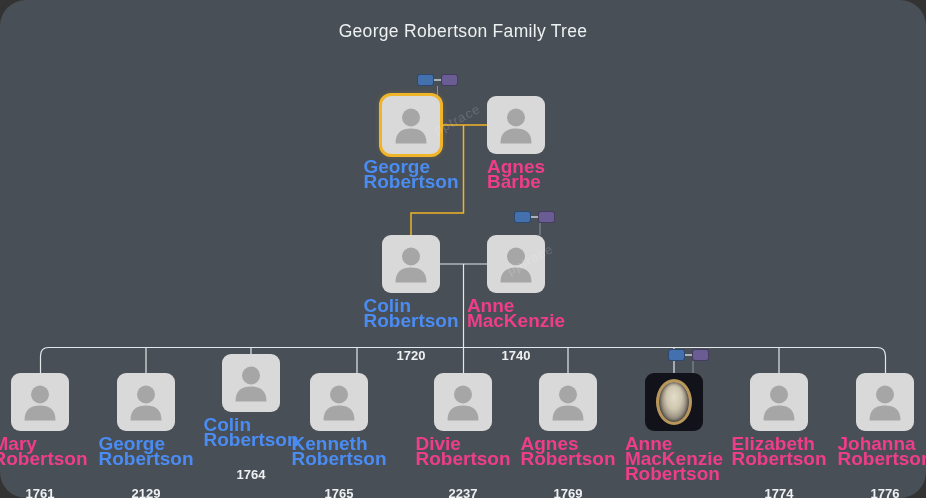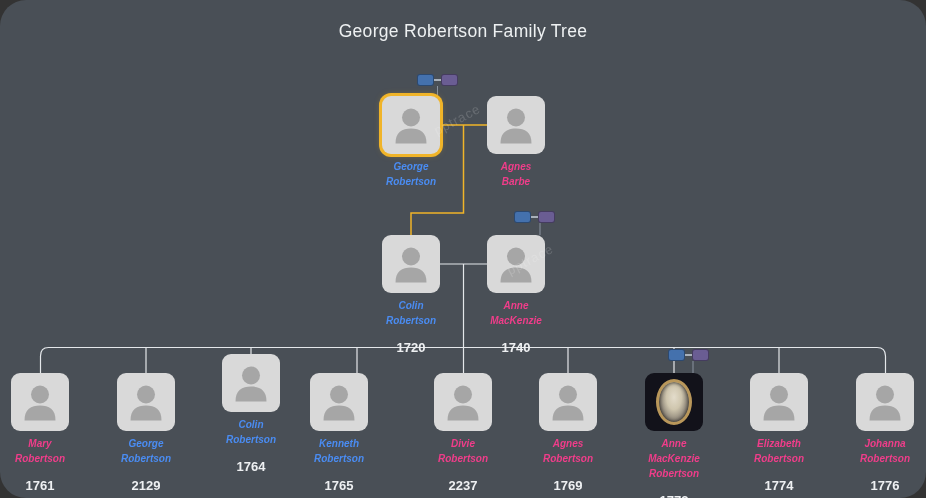--- a/index.html
+++ b/index.html
@@ -14,25 +14,25 @@
   .connectors { position:absolute; left:0; top:0; pointer-events:none; }
   .c-line   { stroke:var(--line,#e4e7ea); stroke-width:1.2; fill:none; }
   .c-accent { stroke:var(--highlight,#f0b429); stroke-width:1.5; fill:none; }
   .c-stub   { stroke:#8b94a0; stroke-width:1; fill:none; }
 
   .person { position:absolute; width:104px; display:flex; flex-direction:column; align-items:center; }
   .card { width:58px; height:58px; border-radius:9px; background:var(--card,#d9d9d9);
           display:flex; align-items:center; justify-content:center; overflow:hidden; cursor:pointer; }
   .card.highlight { box-shadow:0 0 0 3px var(--highlight,#f0b429), 0 0 7px rgba(240,180,41,.55); }
   .avatar { width:58px; height:58px; fill:var(--avatar,#a6a6a6); }
-  .name { margin-top:5px; font-size:10px; font-weight:700; line-height:15px; text-align:center;
-          white-space:pre-line;font-style:italic; }
+  .name { margin-top:5px; font-size:19px; font-weight:700; line-height:15px; text-align:left;
+          white-space:pre-line; }
   .male   { color:var(--male,#4a8cf2); }
   .female { color:var(--female,#f03d8a); }
-  .year { margin-top:12px; font-size:13px; font-weight:700; color:var(--year-text,#eef0f2); }
+  .year { margin-top:20px; font-size:13px; font-weight:700; color:var(--year-text,#eef0f2); }
 
   .marriage { position:absolute; display:flex; align-items:center; cursor:pointer; }
   .chip { width:17px; height:12px; border-radius:3px; border:1px solid rgba(0,0,0,.35); }
   .chip.h { background:var(--husband-chip,#4471ad); }
   .chip.w { background:var(--wife-chip,#6a5d93); }
   .chip-link { width:7px; height:2px; background:#a8b0ba; }
 
   .portrait-card { background:#12121a; }
   .portrait-frame { width:36px; height:46px; border-radius:50%;
       border:3px solid #b9975a;

